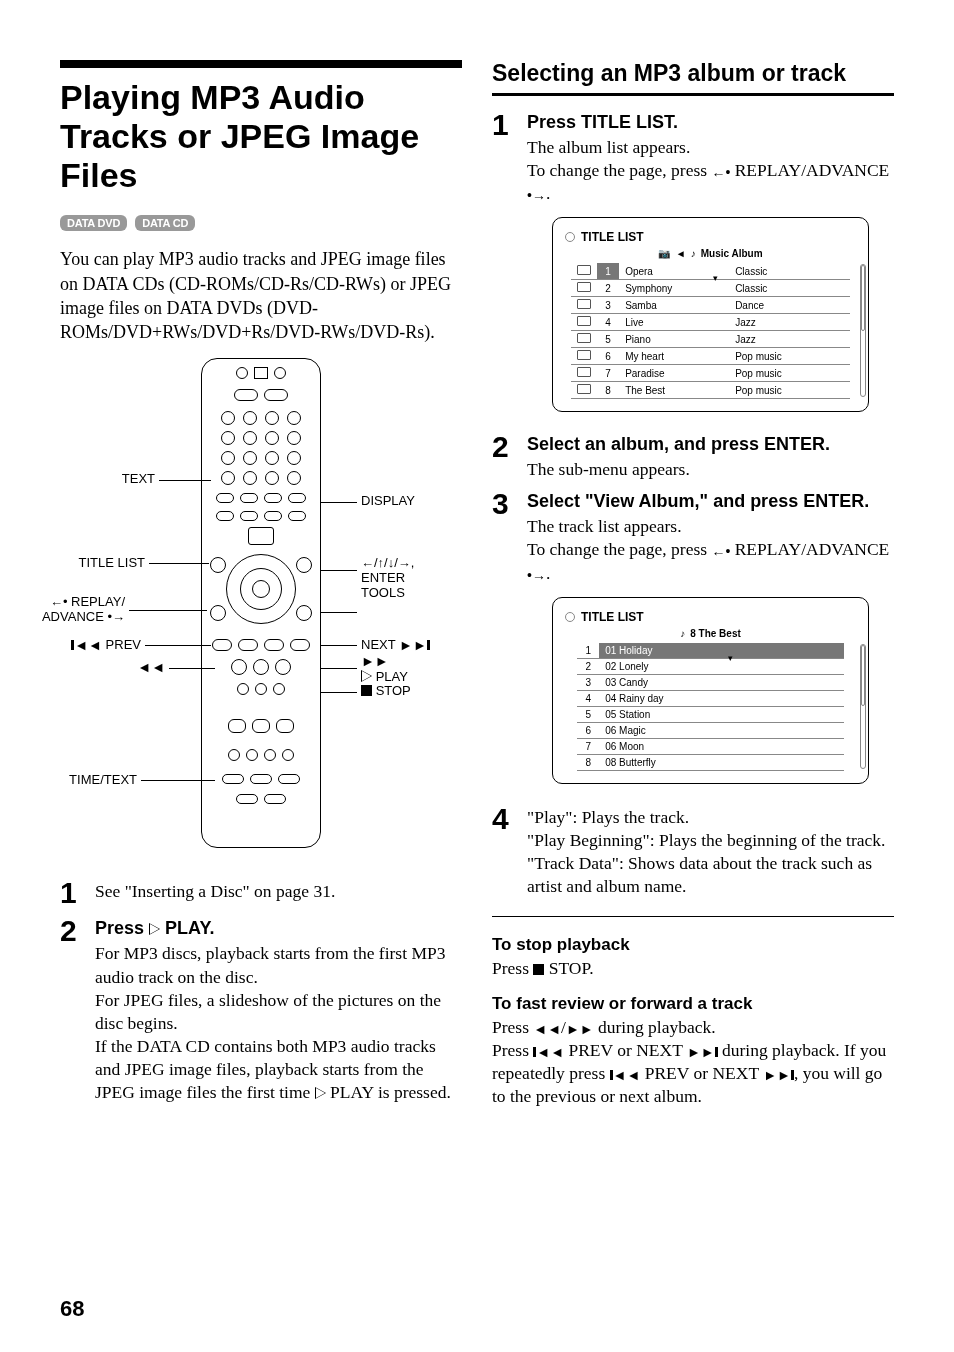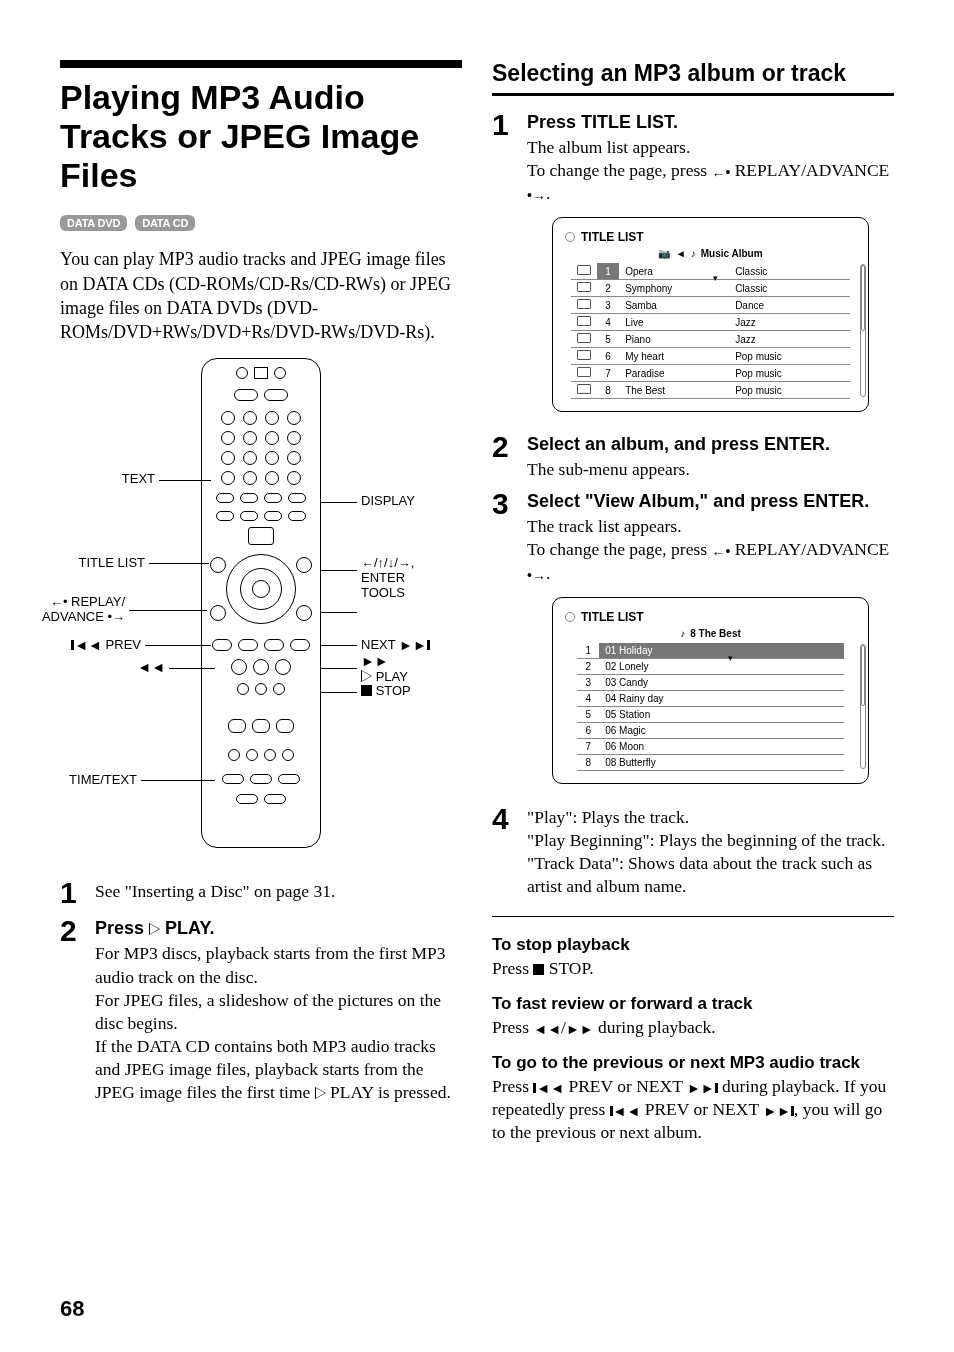--- a/index.html
+++ b/index.html
@@ -465,20 +465,19 @@
     <div class="sub-head">To stop playback</div>
     <p class="step-txt">
       <span>Press </span><span class="blk"></span><span> STOP.</span>
     </p>
 
     <div class="sub-head">To fast review or forward a track</div>
     <p class="step-txt">
       <span>Press </span><span class="ico">◄◄</span>/<span class="ico">►►</span><span> during playback.</span>
     </p>
 
-    <div class="sub-head">To go to the previous or next MP3 audio track</div>
     <p class="step-txt">
       Press <span class="barprev"></span><span class="ico">◄◄</span> PREV or NEXT <span class="ico">►►</span><span class="barprev"></span> during playback. If you repeatedly press <span class="barprev"></span><span class="ico">◄◄</span> PREV or NEXT <span class="ico">►►</span><span class="barprev"></span>, you will go to the previous or next album.
     </p>
   </div>
 </div>
 
 <div class="page-num">68</div>
 
 </body></html>

